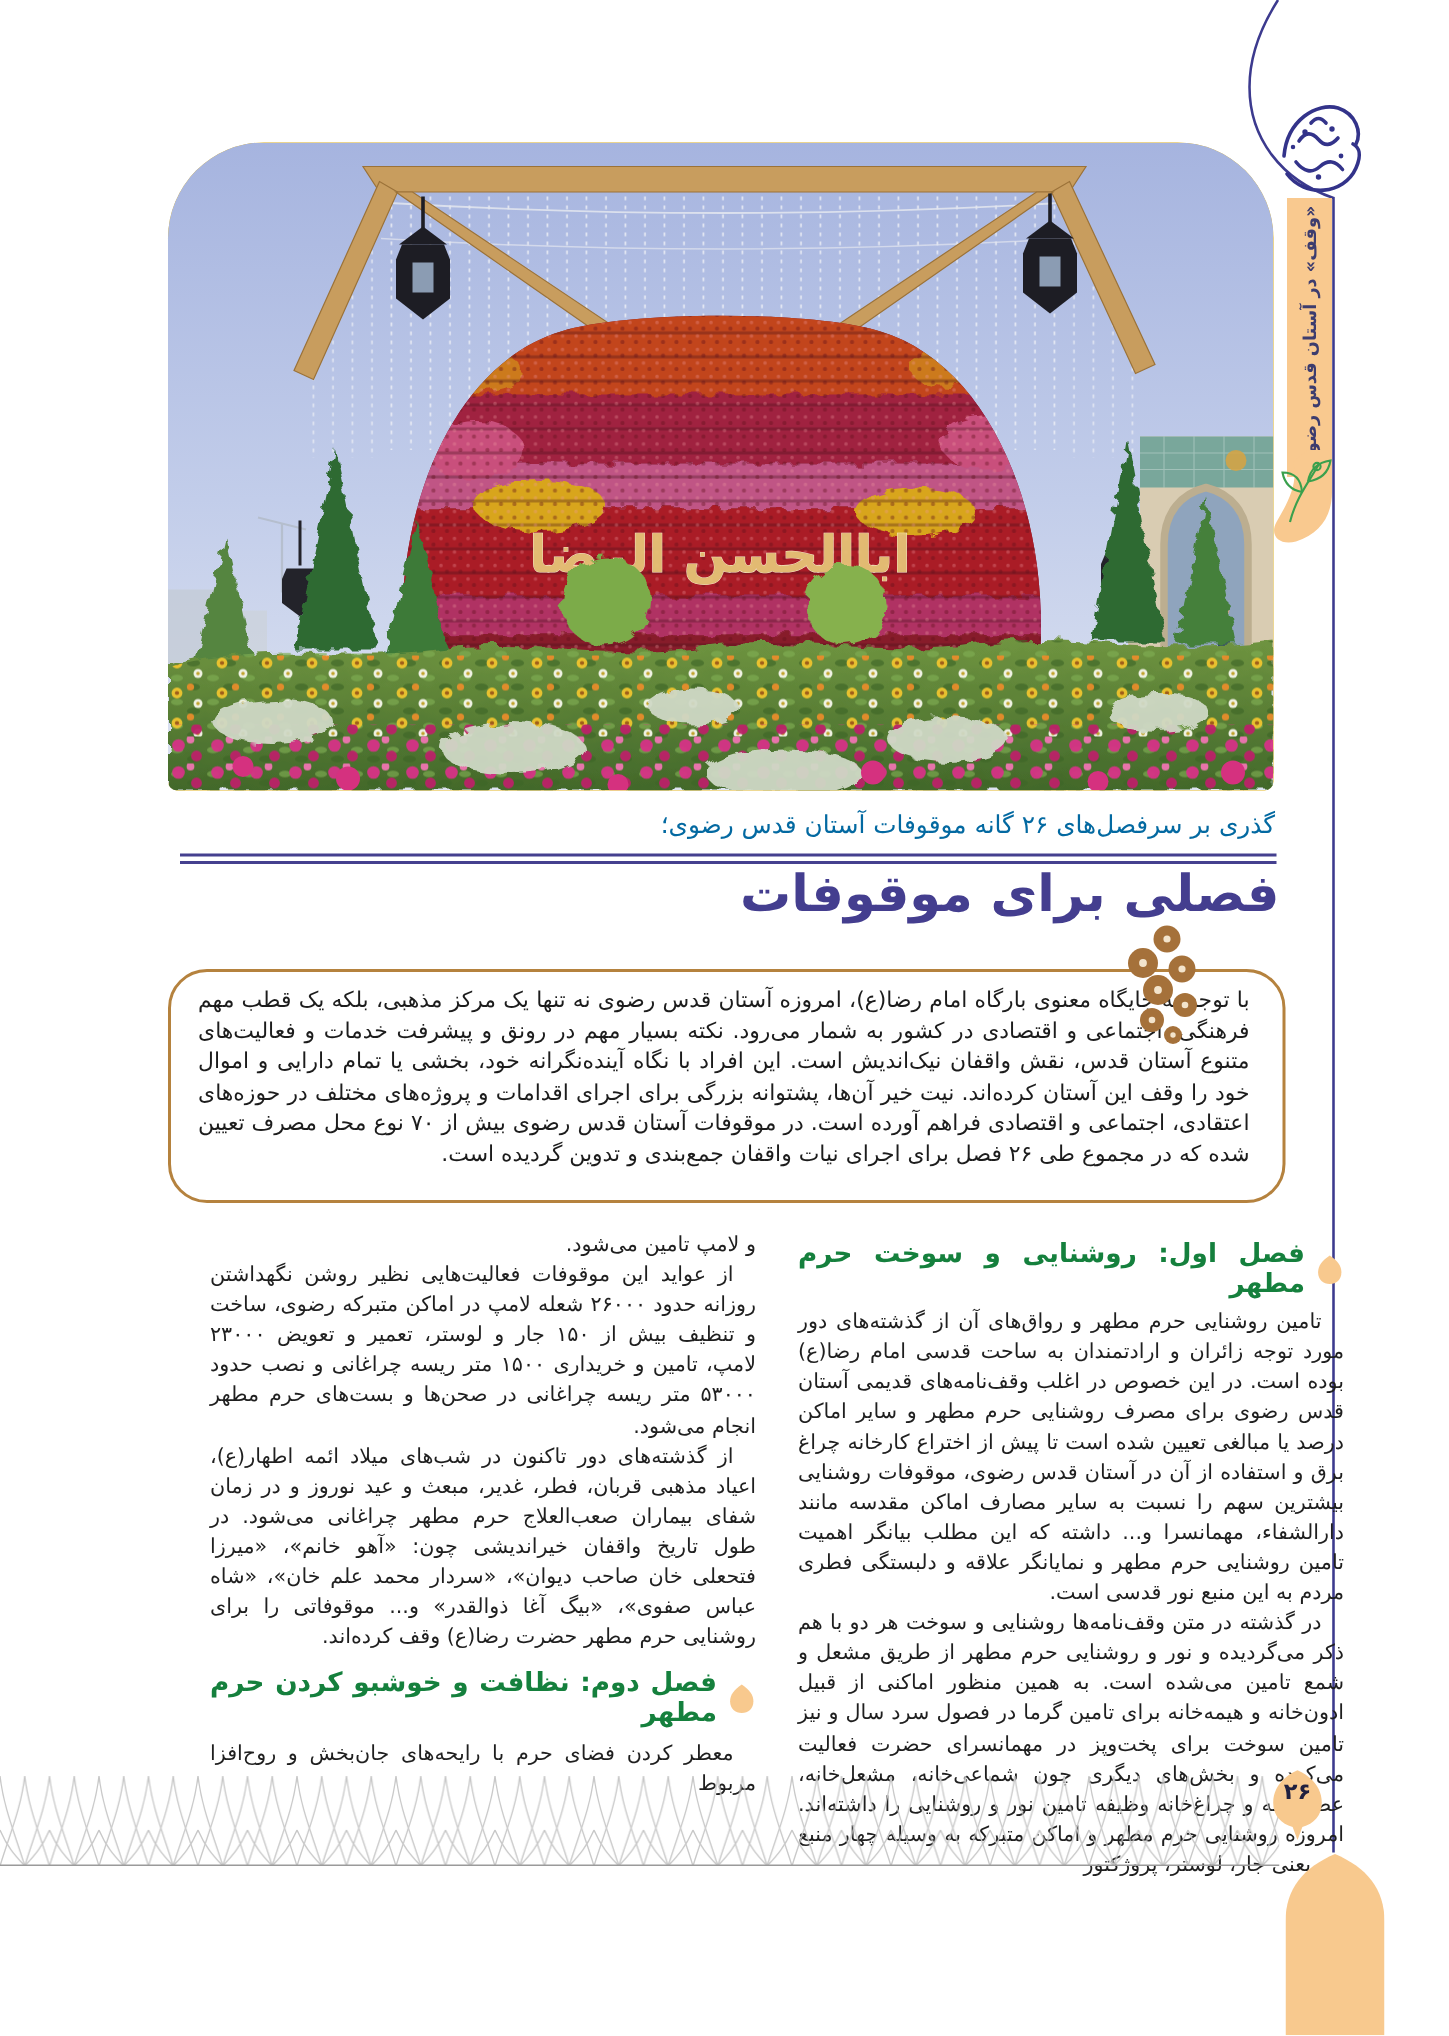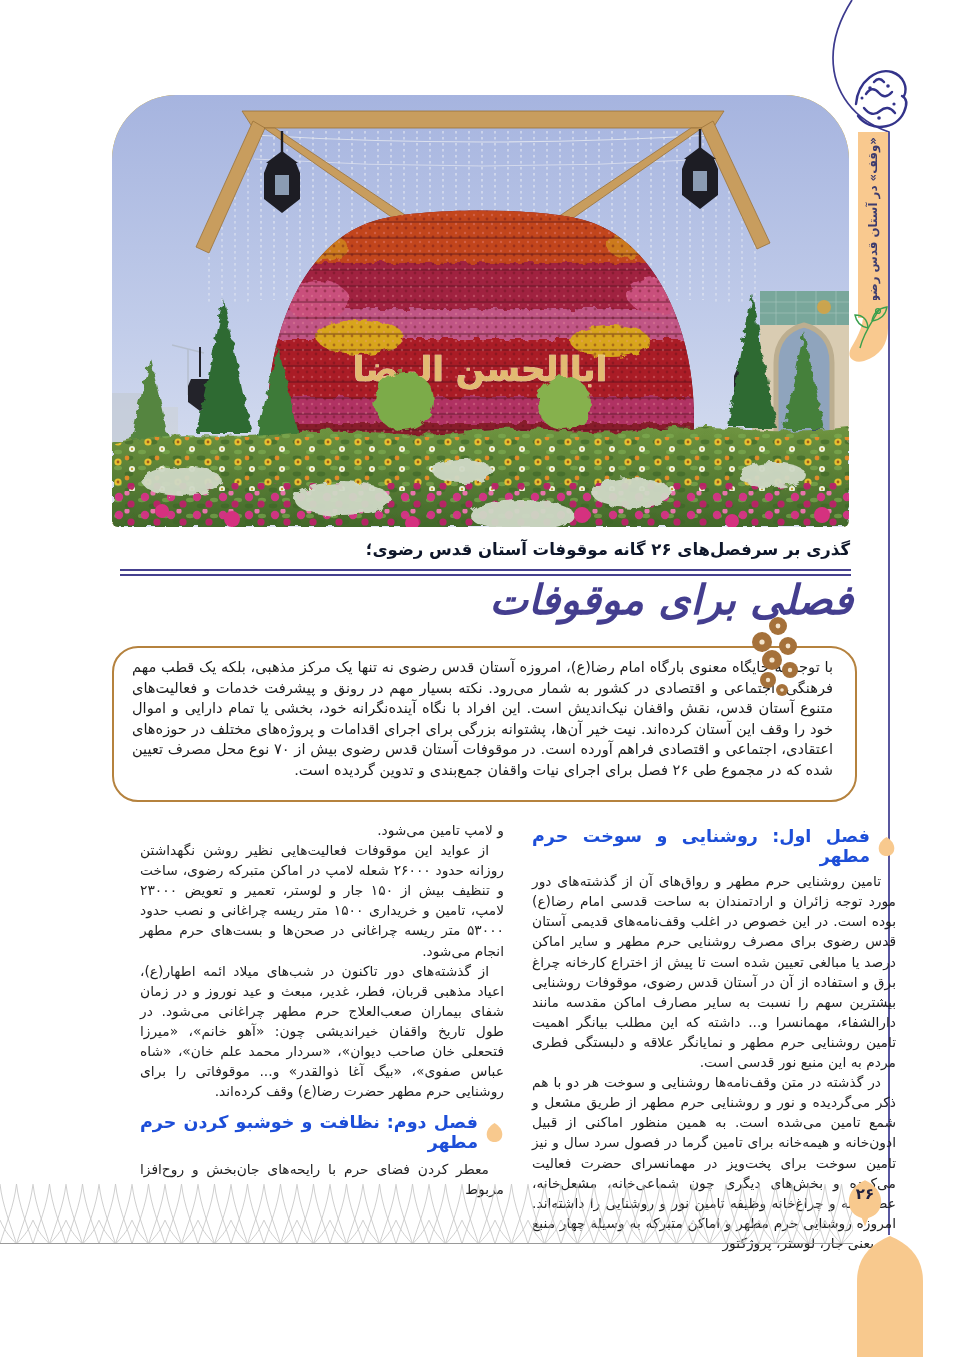--- a/index.html
+++ b/index.html
@@ -6,38 +6,38 @@
   .page{position:relative;width:966px;height:1357px;background:#ffffff;overflow:hidden;
         font-family:"DejaVu Sans",sans-serif;direction:rtl;}
   .abs{position:absolute;}
 
   
   .photo-wrap{left:112px;top:95px;width:737px;height:432px;border-radius:64px 64px 6px 6px;
               overflow:hidden;background:#eab308;}
   .photo-wrap svg{display:block;width:737px;height:432px;}
 
   
-  .kicker{right:116px;top:540px;font-size:16.5px;font-weight:bold;color:#0f172a;white-space:nowrap;}
+  .kicker{right:116px;top:540px;font-size:16.5px;font-weight:normal;color:#0369a1;white-space:nowrap;}
   .double-rule{left:120px;top:569px;width:731px;height:3px;
                border-top:2.6px solid #45408f;border-bottom:2px solid #45408f;}
-  .headline{right:113px;top:576px;font-size:41px;font-weight:bold;color:#443e8f;white-space:nowrap;font-style:italic;}
+  .headline{right:113px;top:576px;font-size:34px;font-weight:bold;color:#443e8f;white-space:nowrap;}
 
   
   .lead-box{left:112px;top:646px;width:745px;height:156px;border:2.5px solid #b5823e;
             border-radius:26px;box-sizing:border-box;padding:9px 22px 8px 18px;}
   .lead-box p{margin:0;font-size:14.6px;line-height:20.6px;color:#1c1c1c;text-align:justify;}
   .lead-ornament{left:748px;top:614px;}
 
   
   .col{top:820px;width:364px;font-size:13.8px;line-height:20.1px;color:#1f1f1f;text-align:justify;margin-left:40px;}
   .col-right{left:492px;}
   .col-left{left:100px;}
   .col p{margin:0;text-indent:15px;}
   .col p.no-indent{text-indent:0;}
-  .sec-head{margin:0 0 4px 0;font-size:17.5px;font-weight:bold;color:#1d4ed8;display:flex;
+  .sec-head{margin:0 0 4px 0;font-size:17.5px;font-weight:bold;color:#15803d;display:flex;
             align-items:center;gap:7px;}
   .sec-head .bud{flex:0 0 auto;}
   .col-right .sec-head{padding-top:6px;margin-bottom:5px;}
   .col-left .sec-head{margin-top:11px;margin-bottom:6px;}
 
   
   .frame-svg{left:820px;top:0;width:146px;height:1357px;}
   .ribbon{left:858px;top:132px;width:30px;height:186px;background:#f9c98f;}
   .ribbon-label{position:absolute;left:50%;top:50%;transform:translate(-50%,-50%) rotate(-90deg);
                 white-space:nowrap;font-size:11.8px;font-weight:bold;color:#3d3c6e;}

